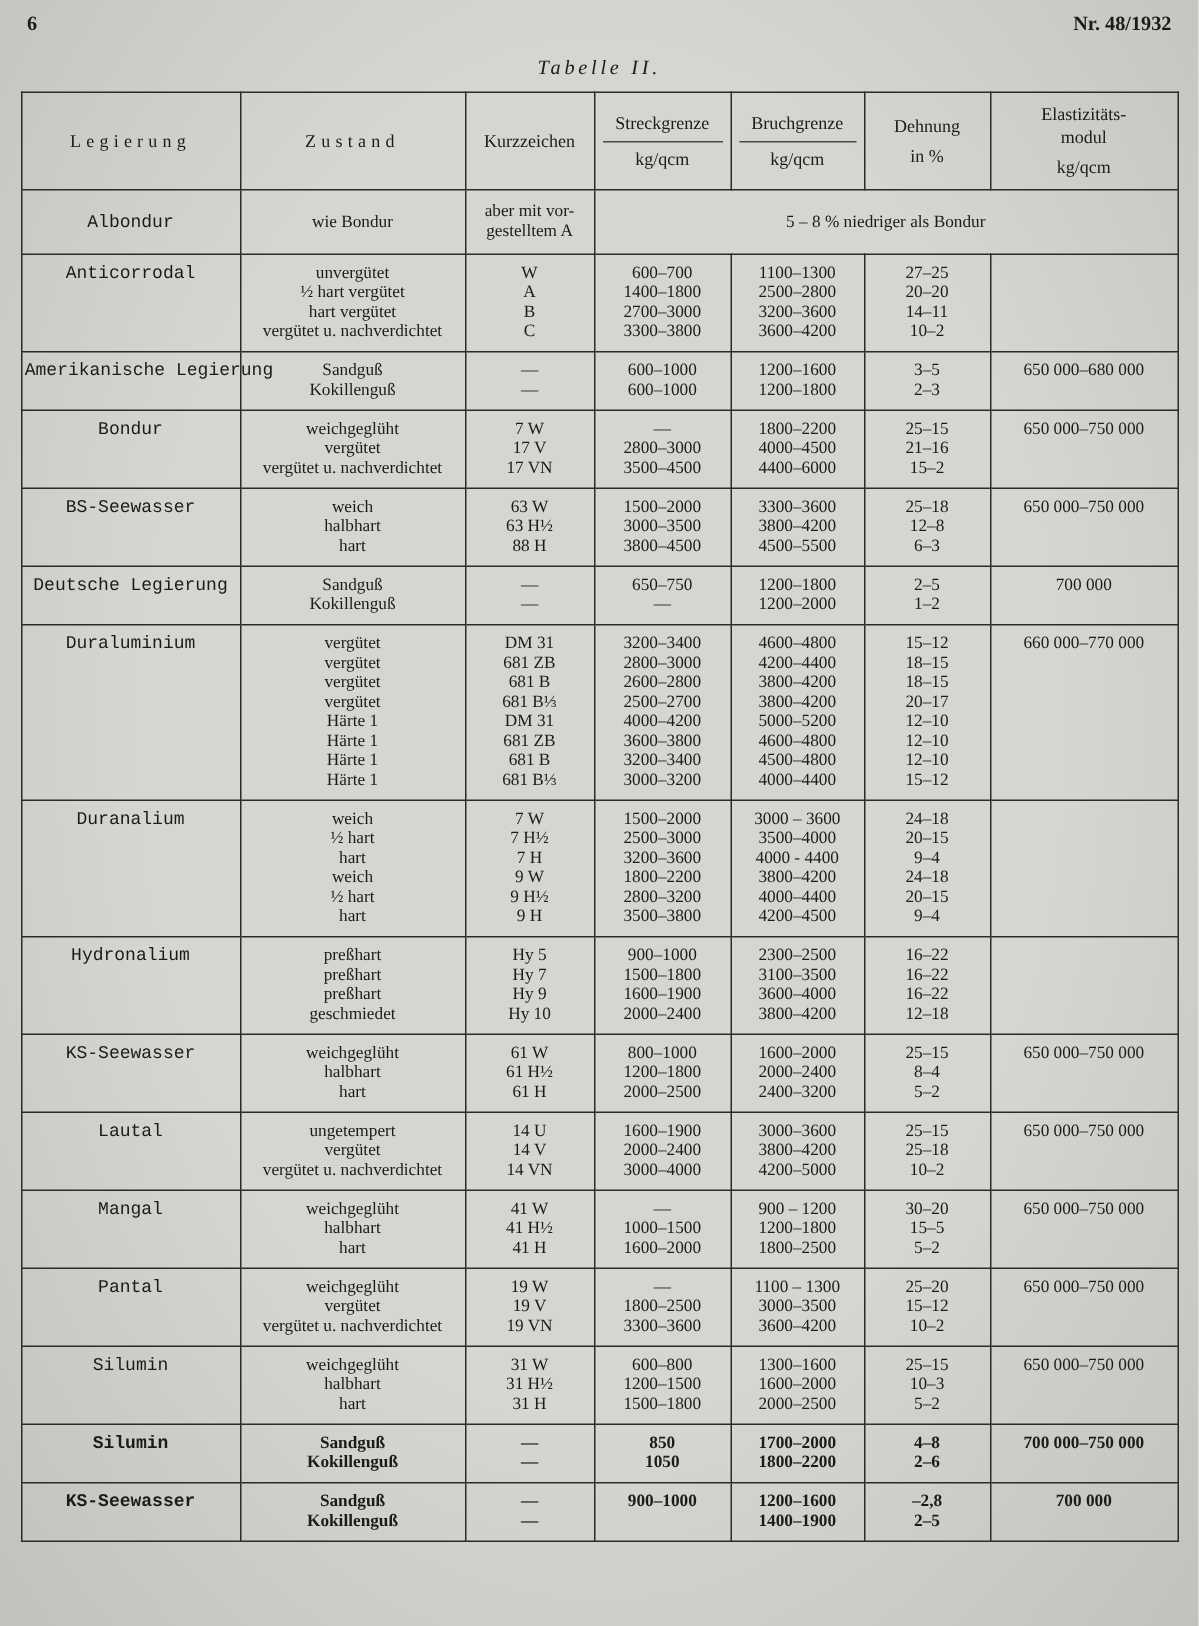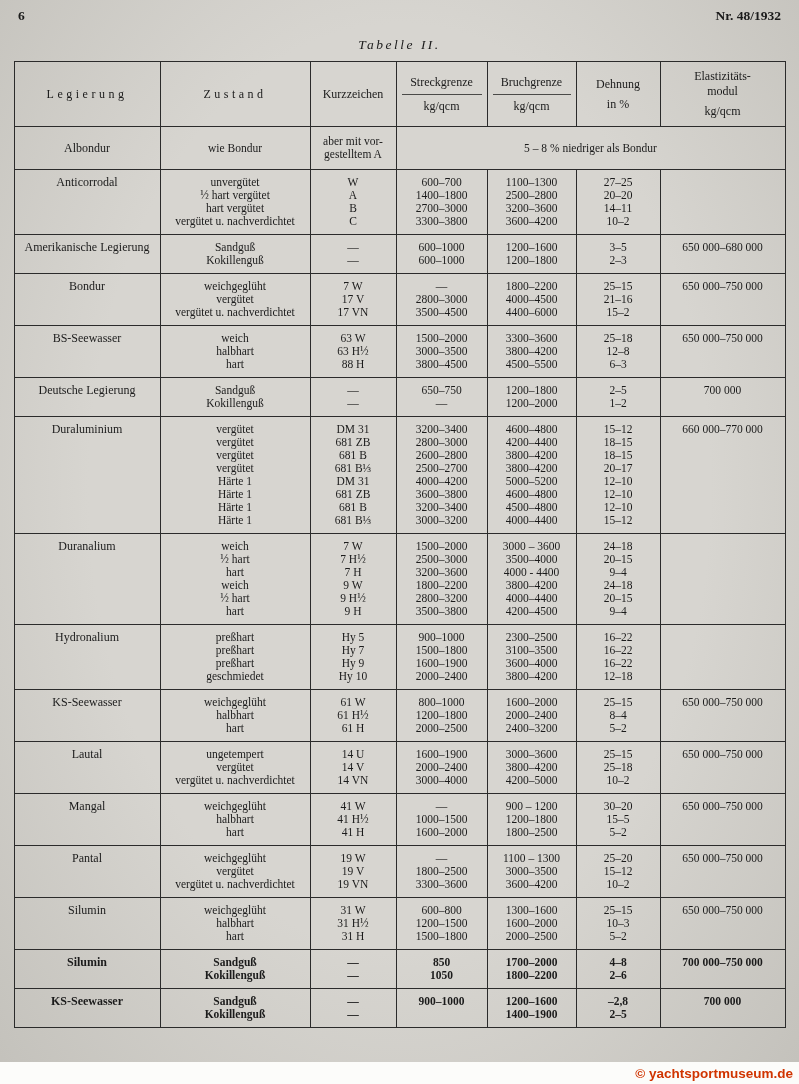--- a/index.html
+++ b/index.html
@@ -31,21 +31,21 @@
     padding:7px 2px; vertical-align:middle;margin-top:24px;
   }
   th.spread span { letter-spacing:3.5px; }
   .hdr-rule { height:1px; background:#4a4a48; margin:4px 3px; }
   .hdr-gap { height:5px; }
   table.alloy td {
     font-size:11.5px; text-align:center; vertical-align:top;
     padding:6px 2px;
   }
   td .ln { line-height:13px; white-space:nowrap; }
-  td.leg .ln { font-size:12px; }
+  td.leg .ln { font-size:12px;font-family:Liberation Mono, monospace; }
   tr.note-row td { vertical-align:middle; padding:8px 2px; }
   tr.note-row { height:42px; }
   td.note { font-size:12px; }
   tr.bold td { font-weight:bold; }
   .watermark-bar {
     position:absolute; left:0; right:0; bottom:0; height:22px;
     background:#fcfcfa;
     display:flex; align-items:center; justify-content:flex-end;
     padding-right:6px;
   }
@@ -641,17 +641,14 @@
             <div class="ln">–2,8</div>
             <div class="ln">2–5</div>
           </td>
           <td>
             <div class="ln">700 000</div>
           </td>
         </tr>
       </tbody>
   </table>
 
-  <div class="watermark-bar">
-    <span>© yachtsportmuseum.de</span>
-  </div>
 
 </div>
 
 </body></html>

